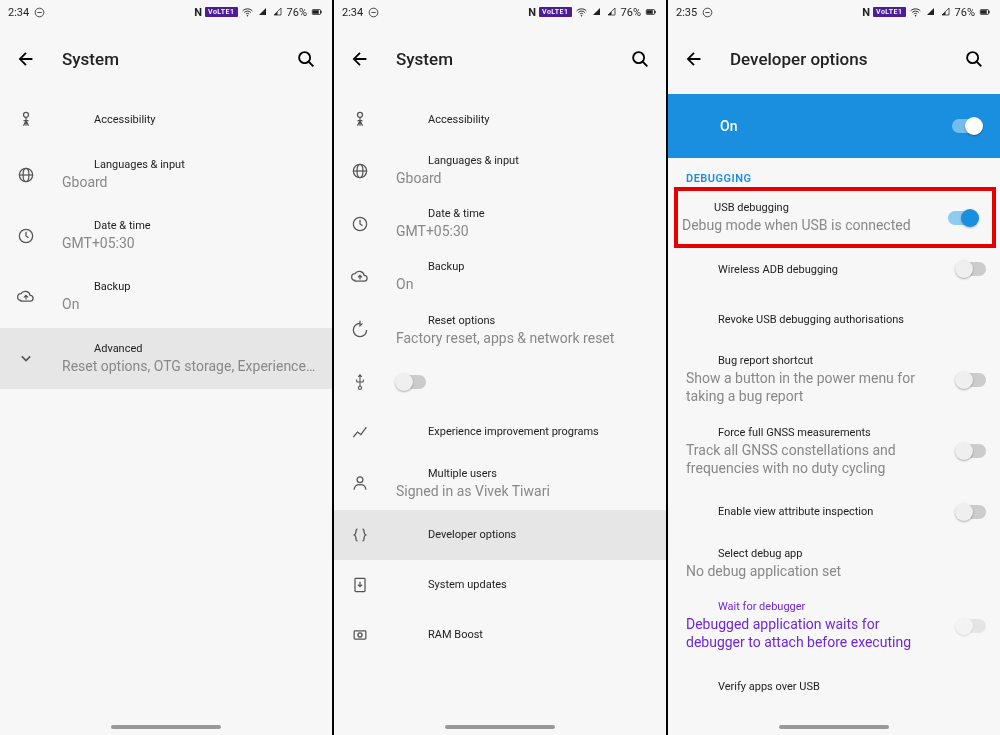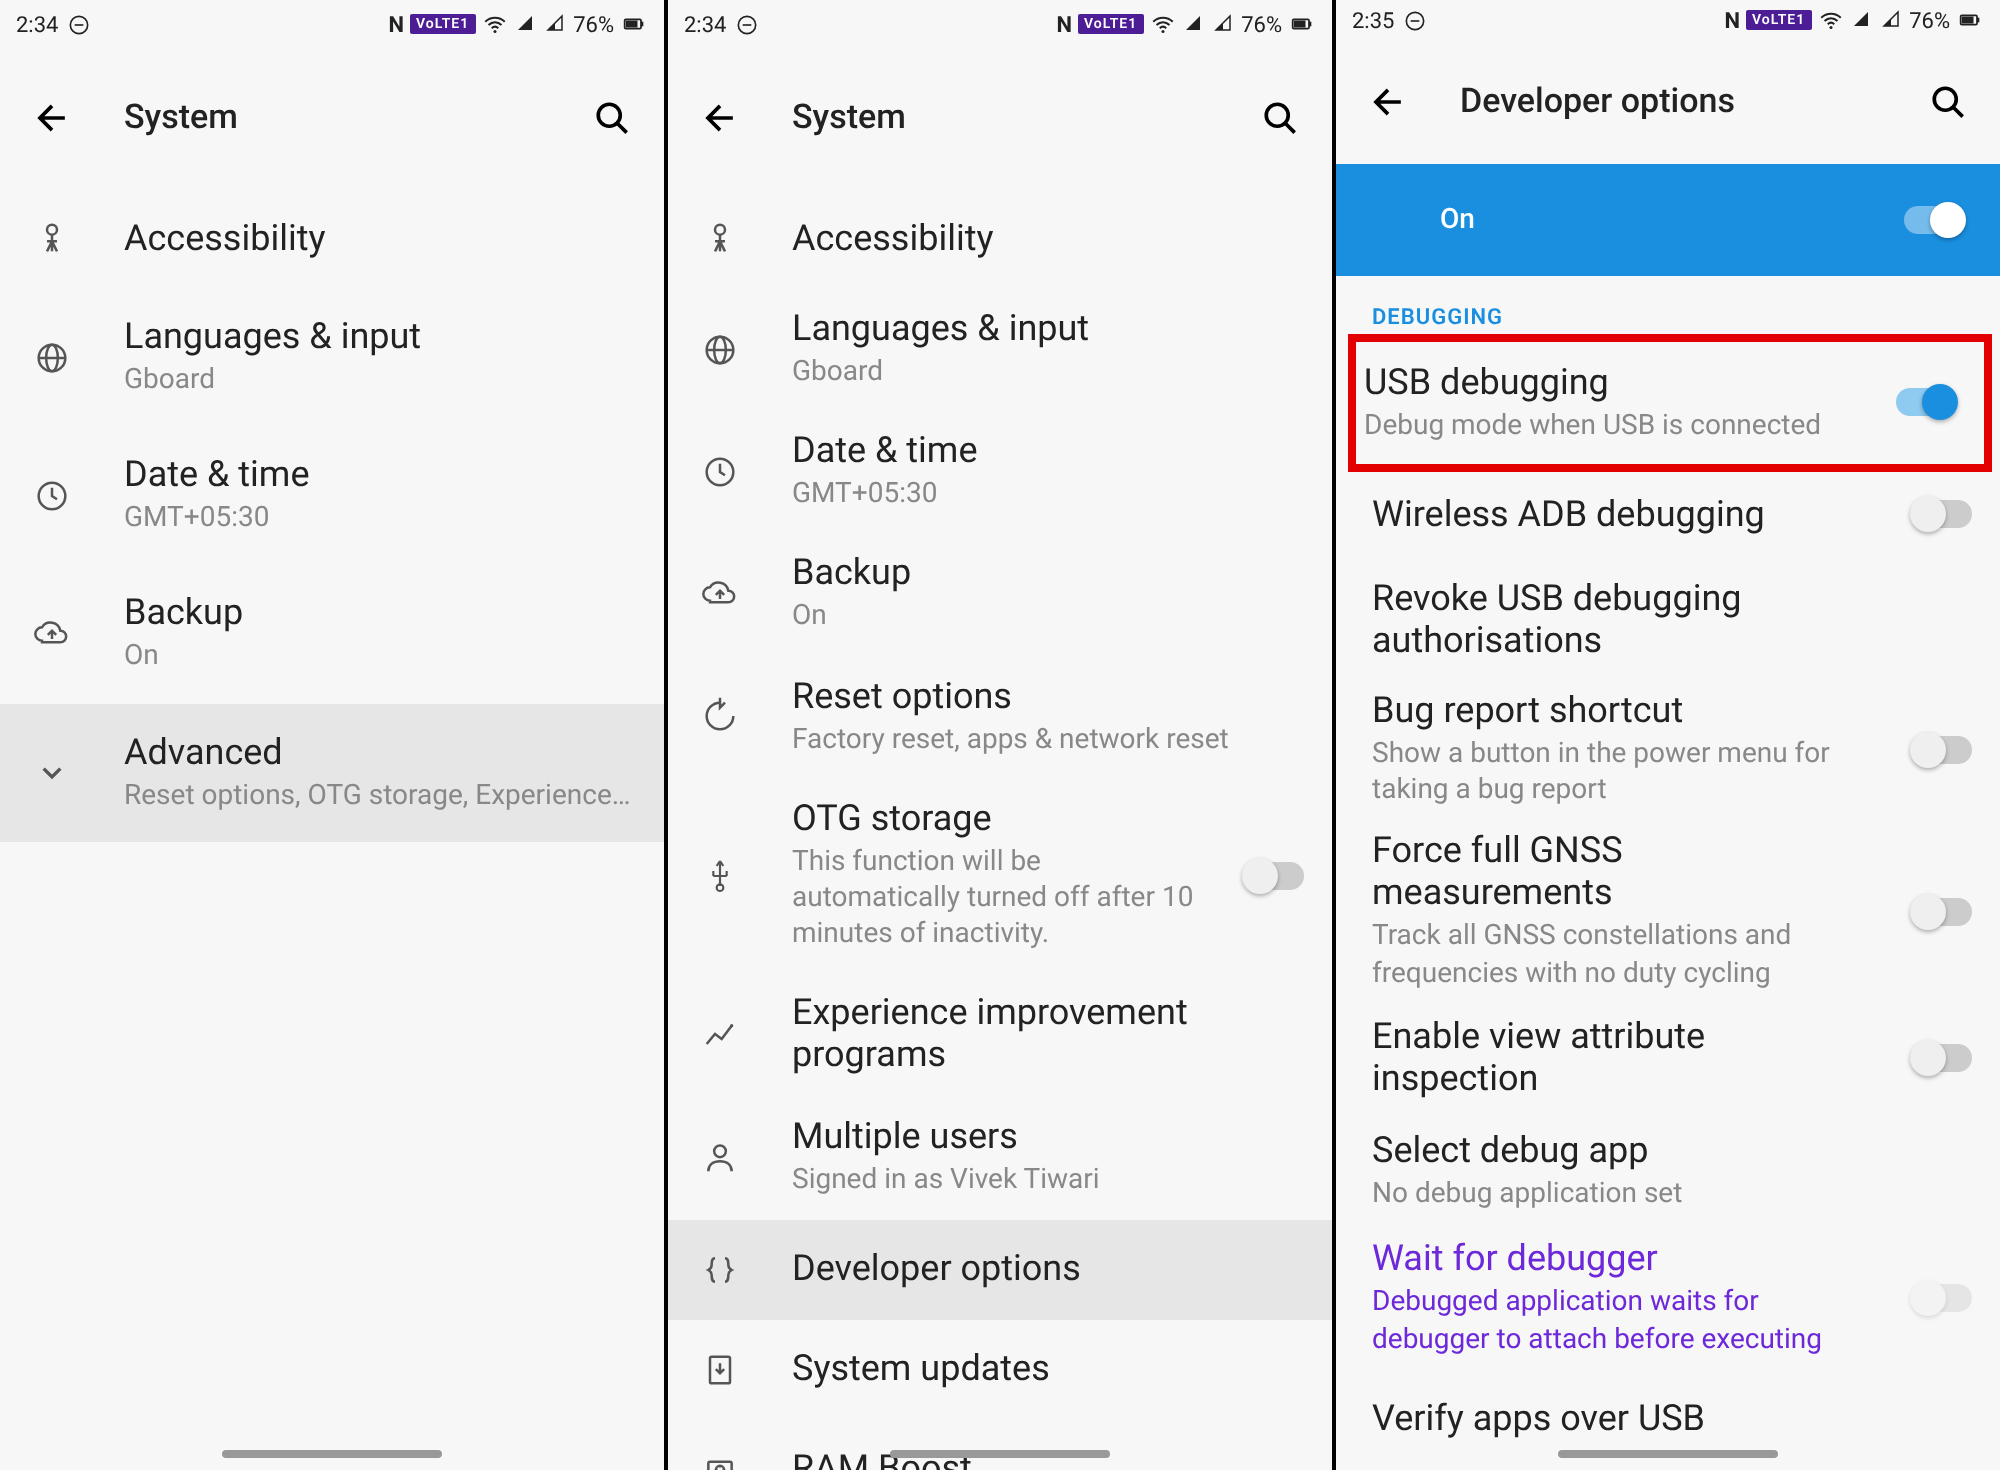--- a/index.html
+++ b/index.html
@@ -47,21 +47,21 @@
   .row {
     display:flex;
     align-items:center;
     padding: 14px 14px;
     gap: 24px;
     min-height: 50px;
   }
   .row.tight { padding-top:10px; padding-bottom:10px; }
   .row .ico { width:24px; display:flex; justify-content:center; color:#555; flex-shrink:0; }
   .row .txt { flex:1; min-width:0; }
-  .row .label { font-size: 18px; color:#222; }
+  .row .label { font-size: 11px; color:#222;margin-left:32px; }
   .row .sub { font-size: 14px; color:#888; margin-top:2px; line-height:1.3; overflow:hidden; white-space:nowrap; text-overflow:ellipsis;}
   .row .sub.wrap { white-space:normal; }
   .row.hl { background:#e6e6e6; }
   .row.disabled .label, .row.disabled .sub { color:#6d28d9; }
 
   .section-hdr { padding: 14px 18px 6px 18px; font-size:11px; font-weight:600; color:#1a8fe0; letter-spacing:0.5px;}
 
   .banner {
     background:#1a8fe0;
     color:#fff;
@@ -371,24 +371,20 @@
           <div class="label">Reset options</div>
           <div class="sub">Factory reset, apps &amp; network reset</div>
         </div>
   </div>
   <div class="row tight">
     <div class="ico">
           <svg width="20" height="20" viewBox="0 0 24 24">
             <use href="#i-usb"></use>
           </svg>
         </div>
-    <div class="txt">
-          <div class="label">OTG storage</div>
-          <div class="sub wrap">This function will be automatically turned off after 10 minutes of inactivity.</div>
-        </div>
     <div class="switch"></div>
   </div>
   <div class="row tight">
     <div class="ico">
           <svg width="20" height="20" viewBox="0 0 24 24">
             <use href="#i-chart"></use>
           </svg>
         </div>
     <div class="txt">
           <div class="label">Experience improvement programs</div>

